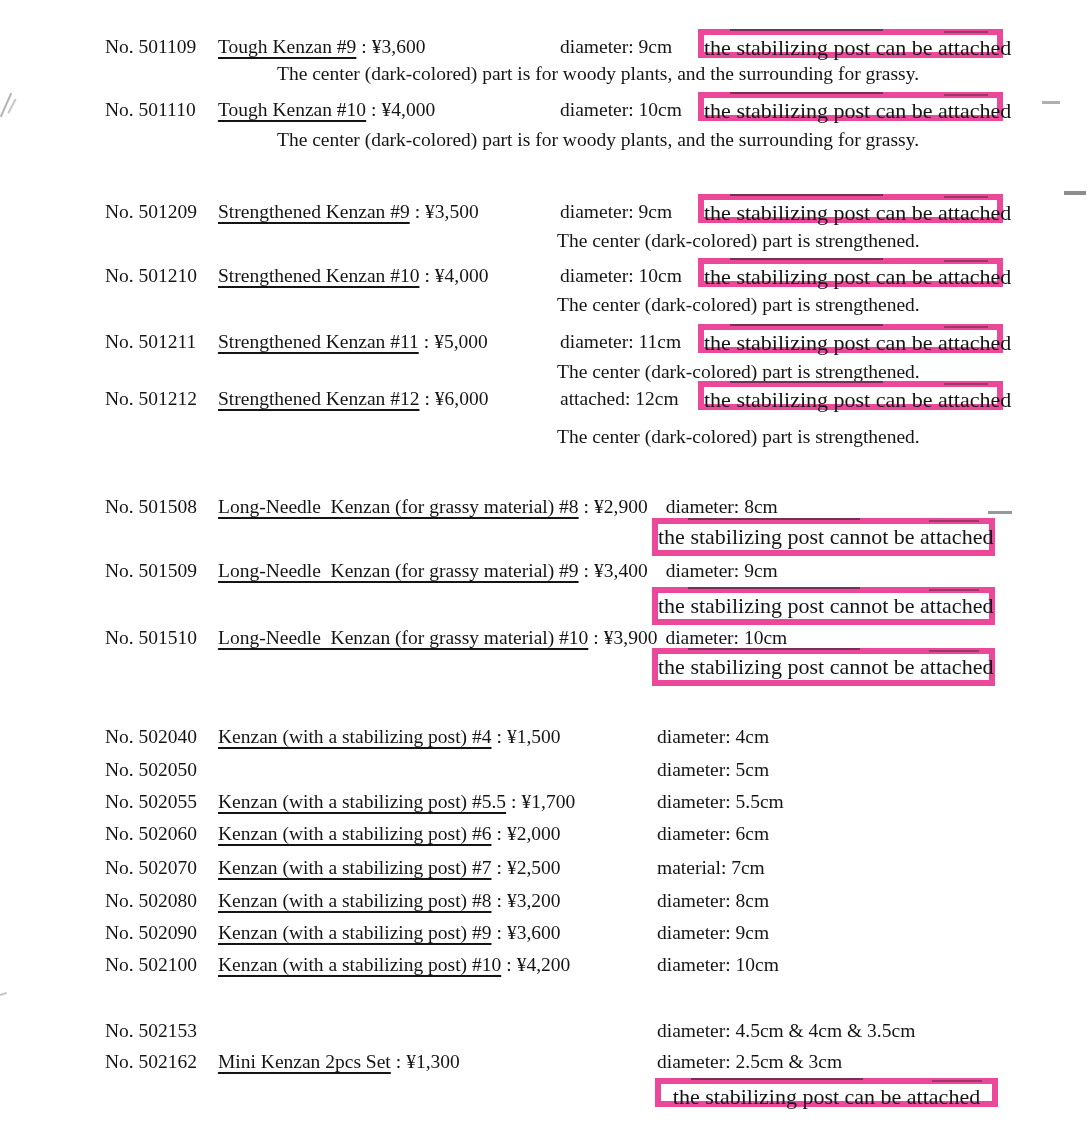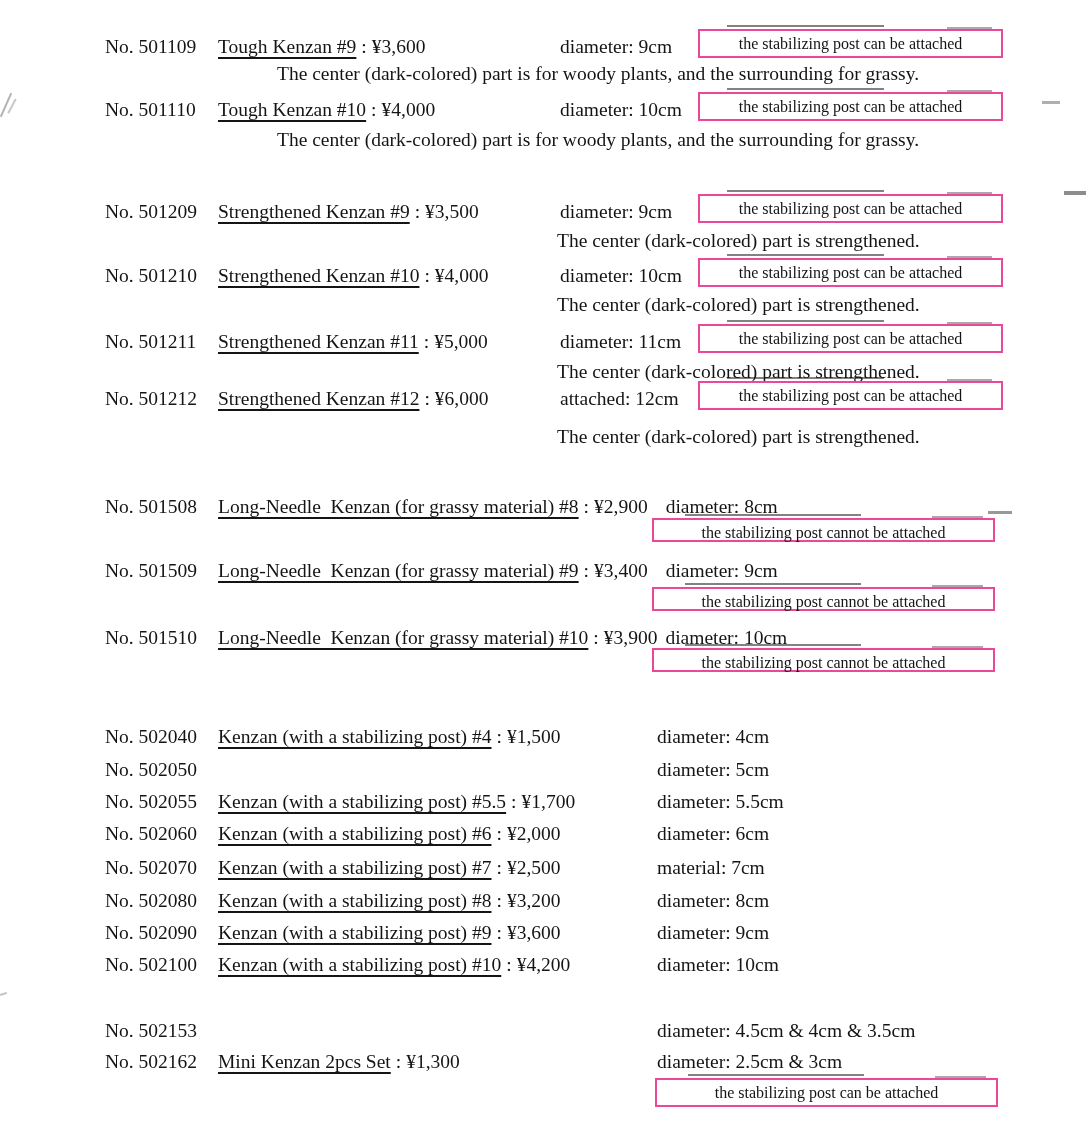--- a/index.html
+++ b/index.html
@@ -23,36 +23,36 @@
     text-decoration-thickness:1.5px;
   }
   .sep{margin:0 5px;}
   .diam{position:absolute;white-space:pre;}
   .d1{left:560px;}
   .d2{left:657px;}
   .diam-in{margin-left:18px;white-space:pre;}
   .bx{
     position:absolute;
     box-sizing:border-box;
-    border:2px solid #ec4899;
+    border:6px solid #ec4899;
     background:#fff;
     text-align:center;
-    font-size:16px;
+    font-size:22px;
     white-space:nowrap;
   }
   .bx::before{ 
     content:"";position:absolute;top:-6px;left:9%;width:52%;height:2px;
     background:#1c1c1c;opacity:.55;
   }
   .bx::after{
     content:"";position:absolute;top:-4px;right:3%;width:15%;height:2px;
     background:#1c1c1c;opacity:.38;
   }
   .bx-in{left:698px;top:-5px;width:305px;height:29px;line-height:25px;}
-  .bx-free{height:24px;line-height:26px;}
+  .bx-free{height:38px;line-height:26px;}
   .note{position:absolute;white-space:pre;height:26px;line-height:26px;}
   .artifact{position:absolute;background:#9a9a9a;}
   .a1{left:5px;top:92px;width:2px;height:26px;transform:rotate(24deg);opacity:.75;}
   .a1b{left:11px;top:98px;width:1.5px;height:16px;transform:rotate(28deg);opacity:.55;}
   .a2{left:0;top:993px;width:7px;height:2px;transform:rotate(-18deg);opacity:.6;}
   .smudge{position:absolute;background:#1b1b1b;}
   .s1{left:1064px;top:191px;width:22px;height:4px;opacity:.5;}
   .s2{left:988px;top:511px;width:24px;height:3px;opacity:.45;}
   .s3{left:1042px;top:101px;width:18px;height:3px;opacity:.35;}
 </style>

